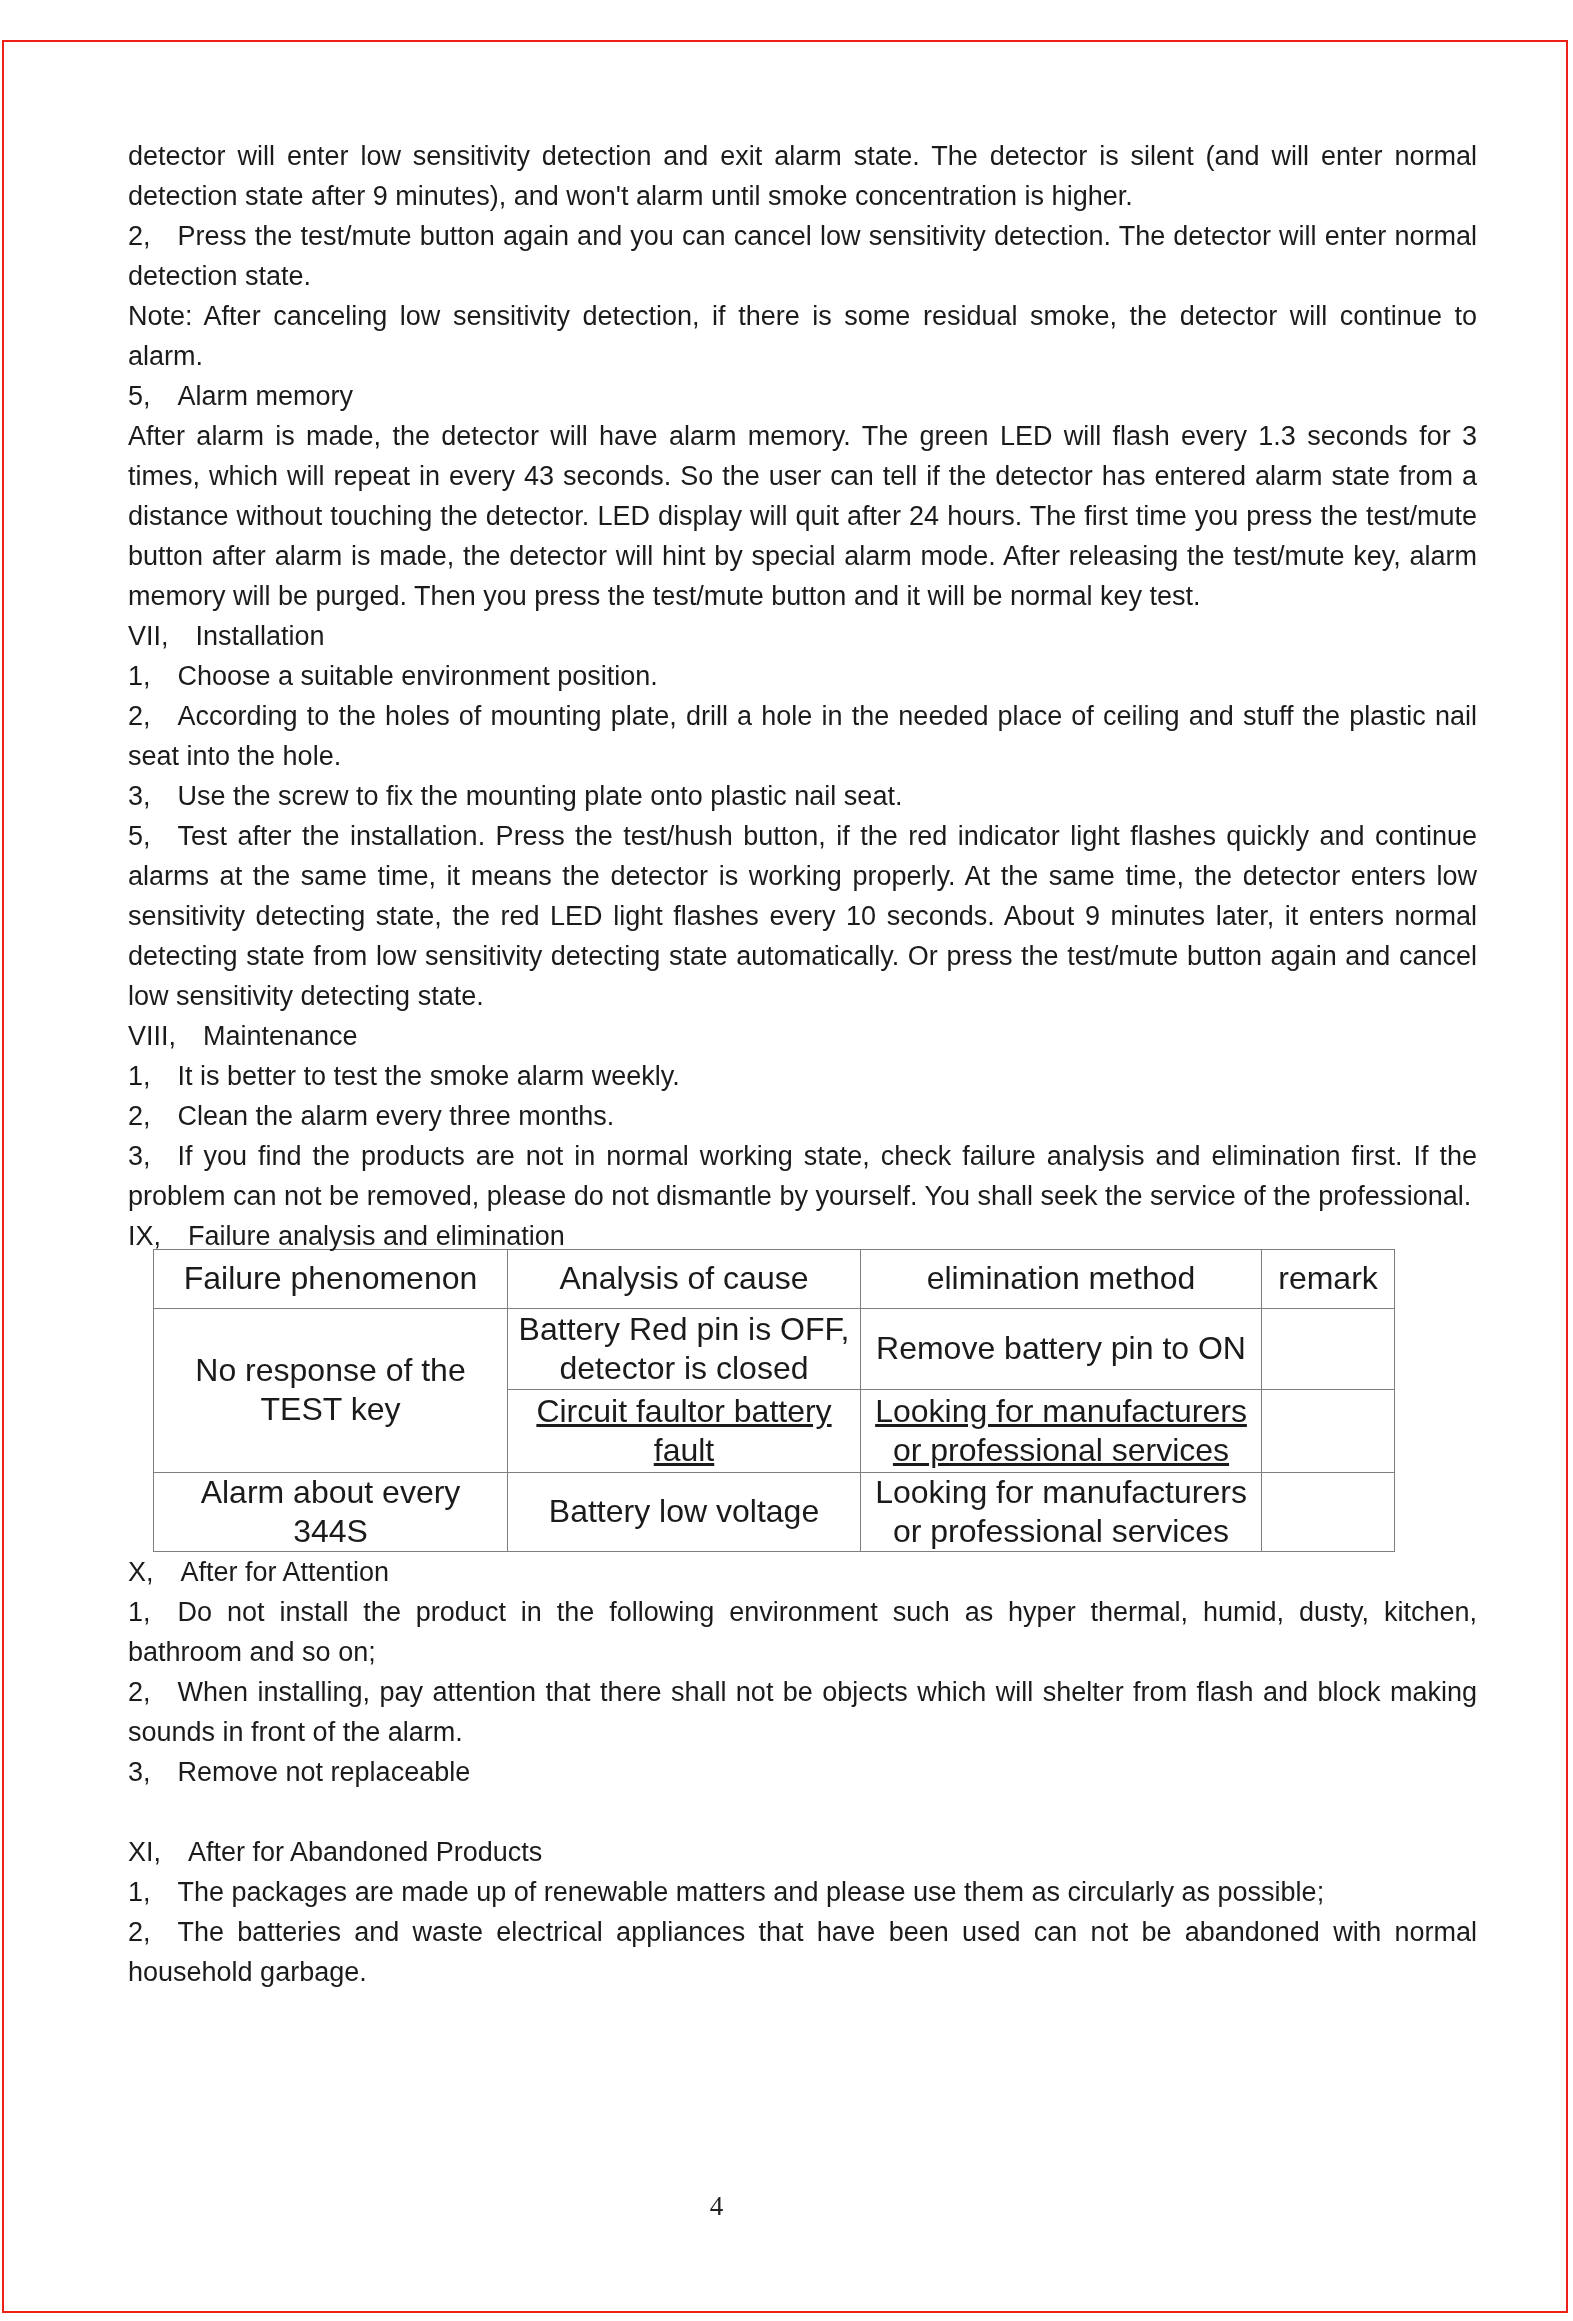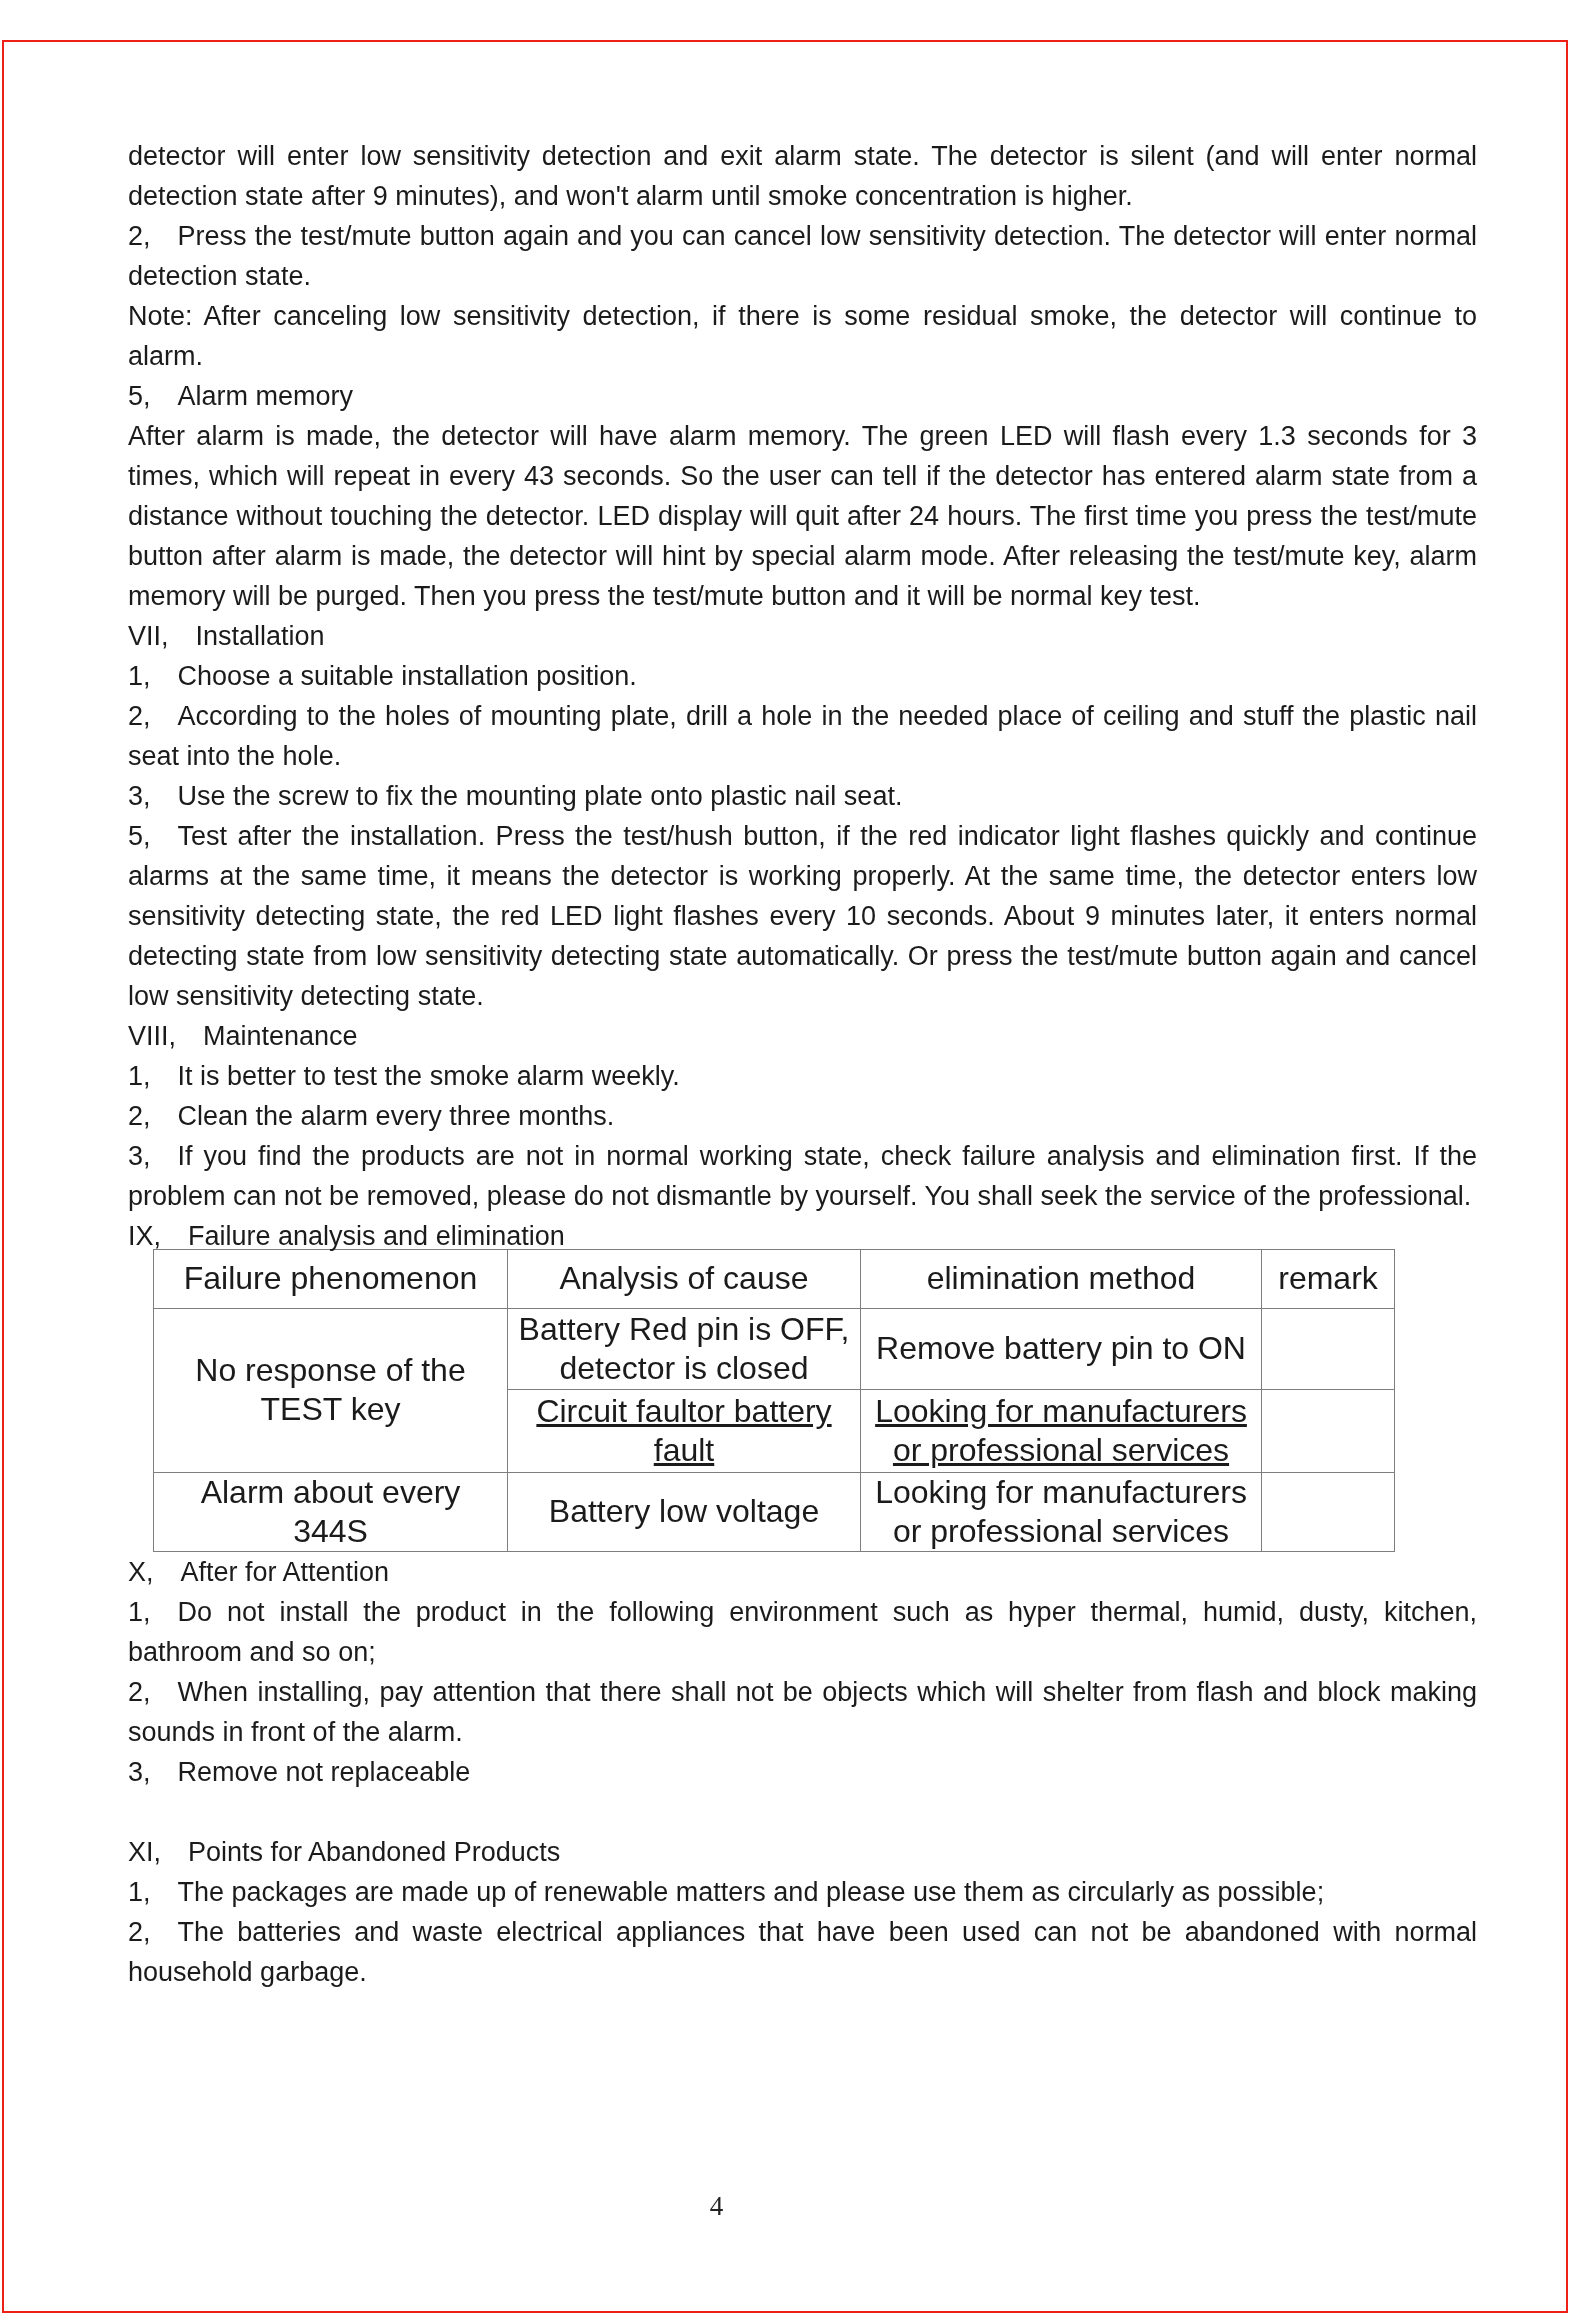--- a/index.html
+++ b/index.html
@@ -48,21 +48,21 @@
 <div class="frame"></div>
 
 <div class="content">
   <p class="ind j">detector will enter low sensitivity detection and exit alarm state. The detector is silent (and will enter normal detection state after 9 minutes), and won't alarm until smoke concentration is higher.</p>
   <p class="ind j">2, Press the test/mute button again and you can cancel low sensitivity detection. The detector will enter normal detection state.</p>
   <p class="ind j">Note: After canceling low sensitivity detection, if there is some residual smoke, the detector will continue to alarm.</p>
   <p class="hang">5, Alarm memory</p>
   <p class="ind j">After alarm is made, the detector will have alarm memory. The green LED will flash every 1.3 seconds for 3 times, which will repeat in every 43 seconds. So the user can tell if the detector has entered alarm state from a distance without touching the detector. LED display will quit after 24 hours. The first time you press the test/mute button after alarm is made, the detector will hint by special alarm mode. After releasing the test/mute key, alarm memory will be purged. Then you press the test/mute button and it will be normal key test.</p>
 
   <h2>VII, Installation</h2>
-  <p>1, Choose a suitable installation position.</p>
+  <p>1, Choose a suitable environment position.</p>
   <p class="j">2, According to the holes of mounting plate, drill a hole in the needed place of ceiling and stuff the plastic nail seat into the hole.</p>
   <p>3, Use the screw to fix the mounting plate onto plastic nail seat.</p>
   <p class="j">5, Test after the installation. Press the test/hush button, if the red indicator light flashes quickly and continue alarms at the same time, it means the detector is working properly. At the same time, the detector enters low sensitivity detecting state, the red LED light flashes every 10 seconds. About 9 minutes later, it enters normal detecting state from low sensitivity detecting state automatically. Or press the test/mute button again and cancel low sensitivity detecting state.</p>
 
   <h2>VIII, Maintenance</h2>
   <p>1, It is better to test the smoke alarm weekly.</p>
   <p>2, Clean the alarm every three months.</p>
   <p class="j">3, If you find the products are not in normal working state, check failure analysis and elimination first. If the problem can not be removed, please do not dismantle by yourself. You shall seek the service of the professional.</p>
 
   <h2>IX, Failure analysis and elimination</h2>
@@ -101,19 +101,19 @@
     </tbody>
   </table>
 
   <h2 class="after-table">X, After for Attention</h2>
   <p class="j">1, Do not install the product in the following environment such as hyper thermal, humid, dusty, kitchen, bathroom and so on;</p>
   <p class="j">2, When installing, pay attention that there shall not be objects which will shelter from flash and block making sounds in front of the alarm.</p>
   <p>3, Remove not replaceable</p>
 
   <div class="spacer"></div>
 
-  <h2>XI, Points for Abandoned Products</h2>
+  <h2>XI, After for Abandoned Products</h2>
   <p>1, The packages are made up of renewable matters and please use them as circularly as possible;</p>
   <p class="j">2, The batteries and waste electrical appliances that have been used can not be abandoned with normal household garbage.</p>
 </div>
 
 <div class="pagenum">4</div>
 
 
 </body></html>

